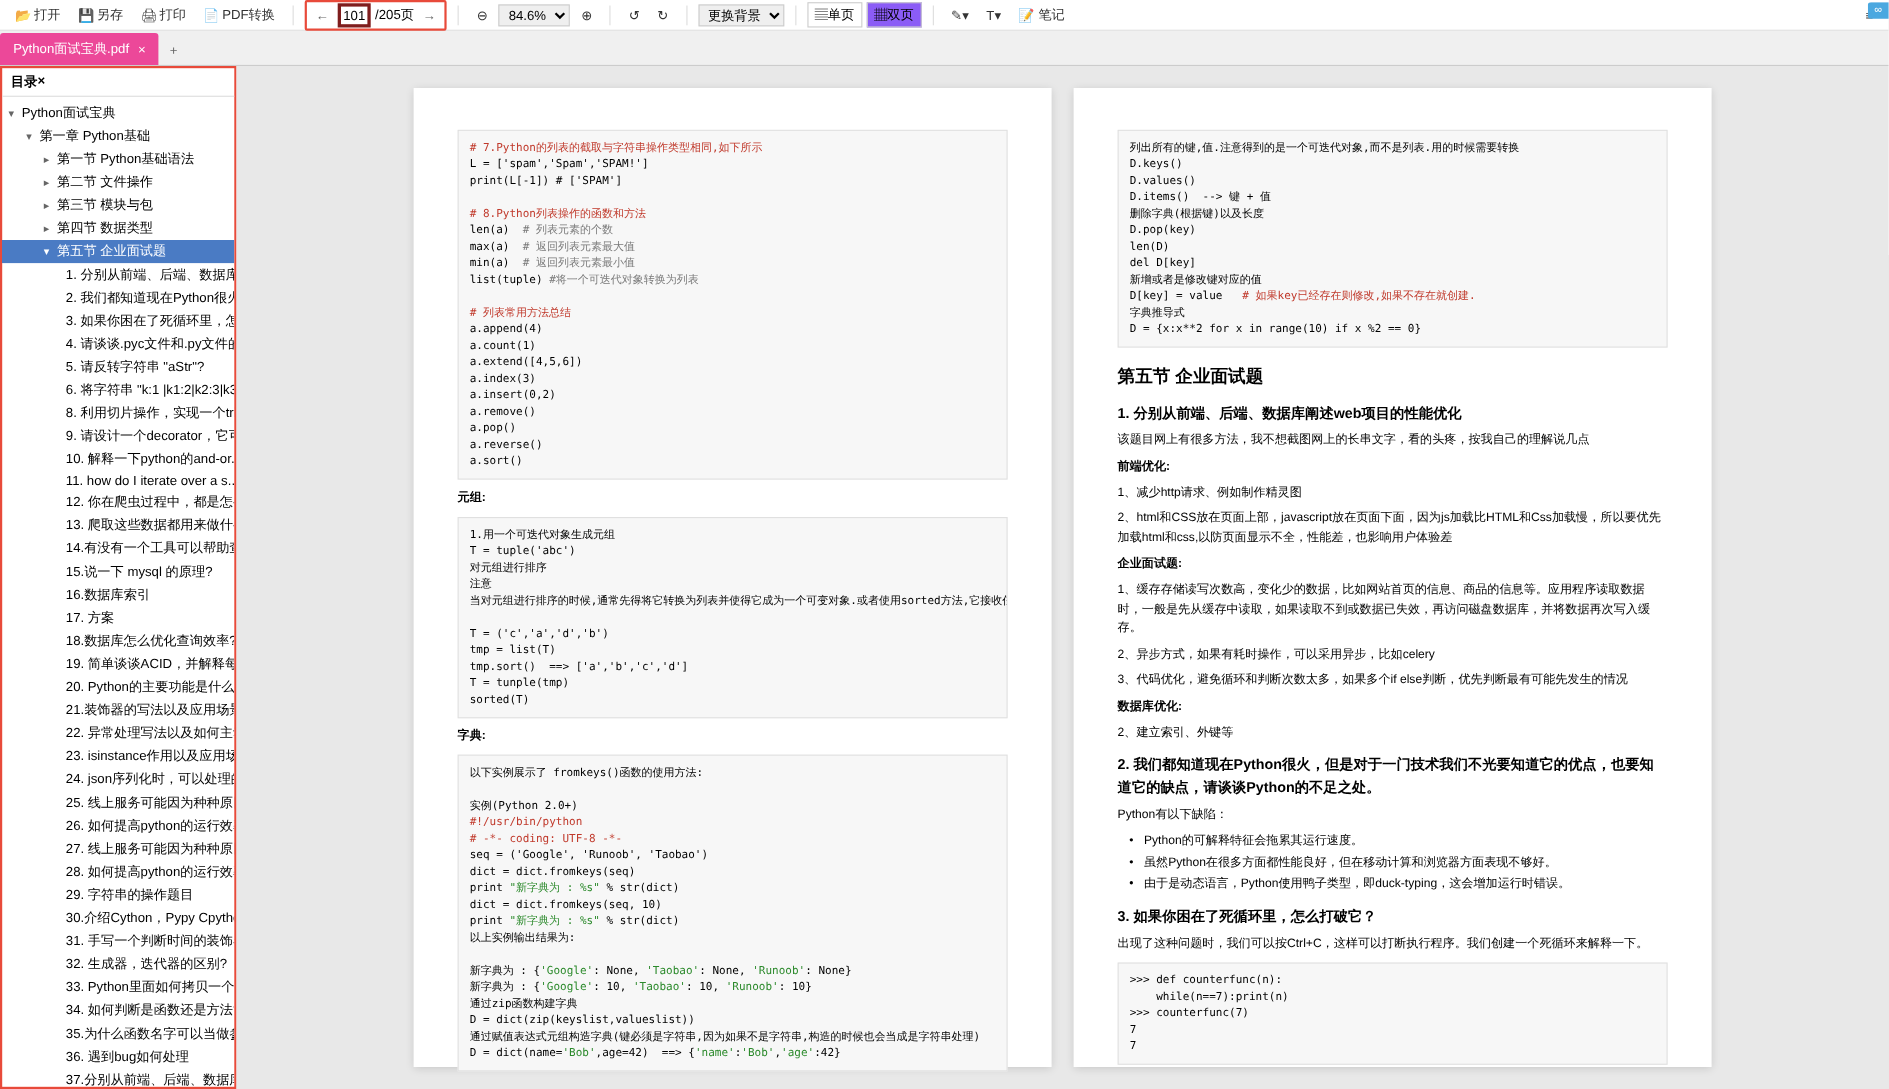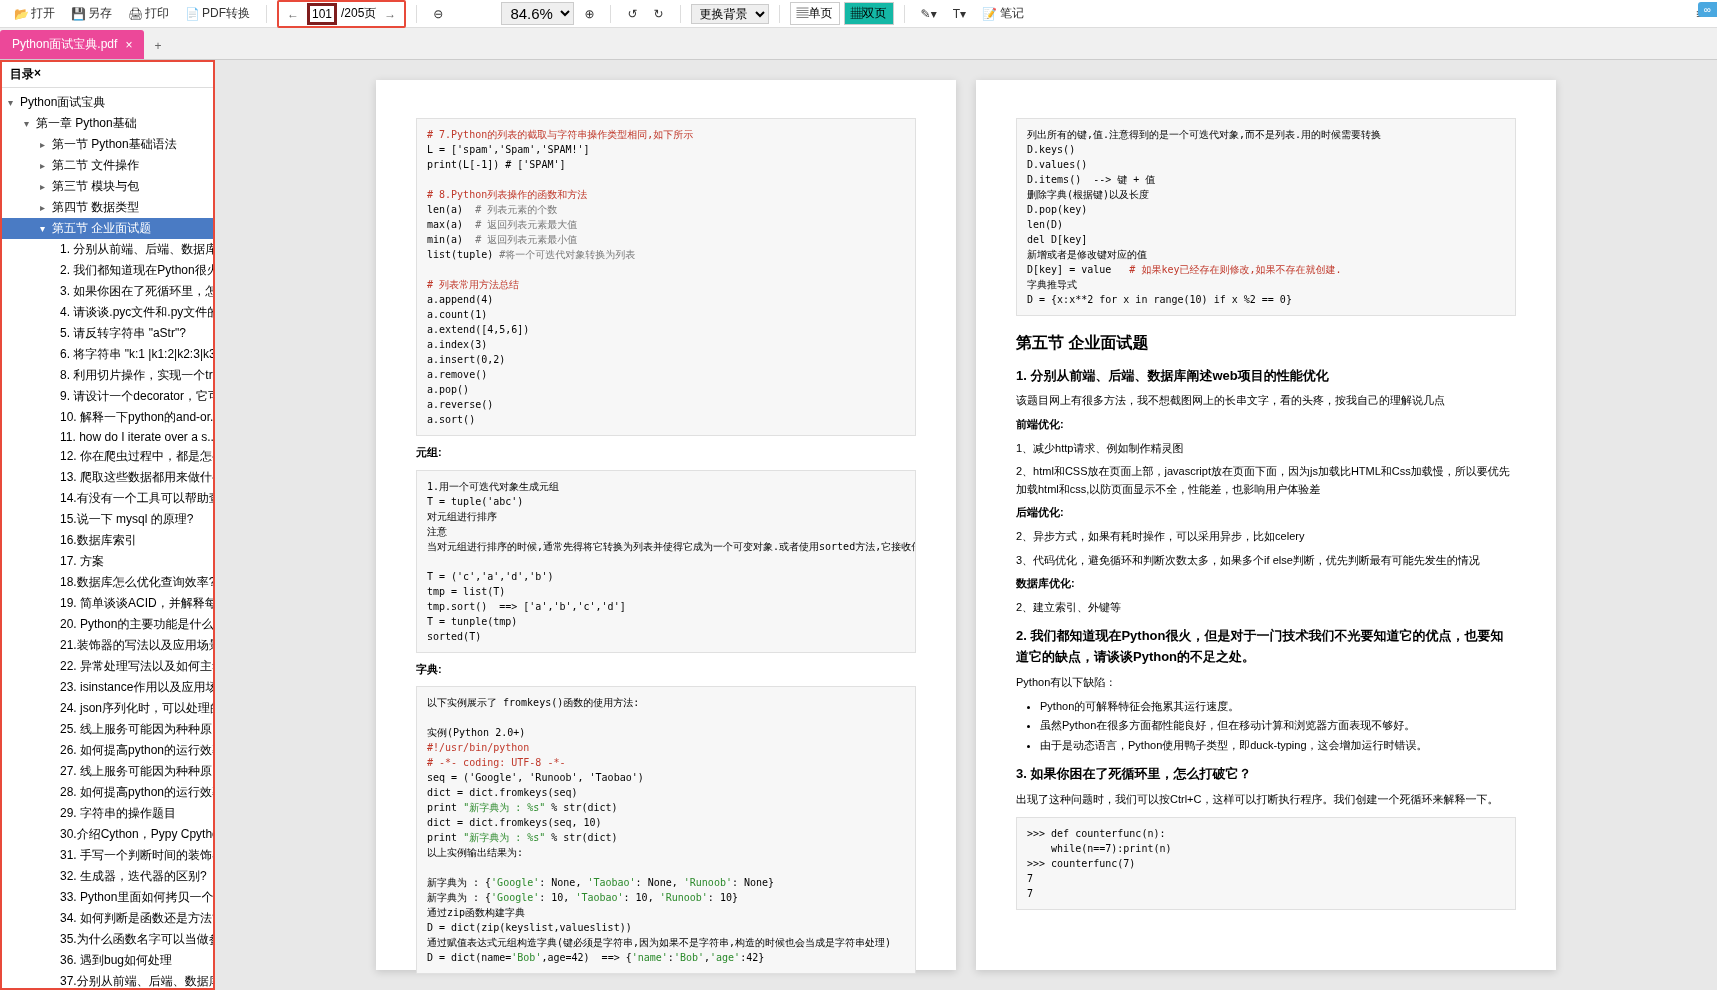--- a/index.html
+++ b/index.html
@@ -7,24 +7,24 @@
 
 .toolbar { height: 28px; display: flex; align-items: center; padding: 0 8px; border-bottom: 1px solid #ddd; gap: 4px; }
 .tb-btn { display: flex; align-items: center; gap: 3px; padding: 2px 6px; cursor: pointer; color: #333; font-size: 12px; }
 .tb-icon { width: 14px; height: 14px; display: inline-block; }
 .tb-sep { width: 1px; height: 18px; background: #ddd; margin: 0 6px; }
 
 .page-nav { display: flex; align-items: center; gap: 4px; border: 2px solid #e84a3a; padding: 1px 4px; border-radius: 2px; }
 .page-input { width: 30px; text-align: right; border: 3px solid #7f1d1d; font-size: 12px; padding: 1px 2px; }
 .arrow-btn { cursor: pointer; color: #666; font-size: 12px; padding: 0 4px; }
 
-.zoom-select { border: 1px solid #ccc; padding: 1px 4px; font-size: 15px; margin-left: 48px; }
+.zoom-select { border: 1px solid #ccc; padding: 1px 4px; font-size: 12px; }
 .bg-select { border: 1px solid #ccc; padding: 1px 4px; font-size: 12px; }
 .view-btn { padding: 2px 6px; border: 1px solid #ccc; cursor: pointer; font-size: 12px; }
-.view-btn.active { background: #14b8a6; }
+.view-btn.active { background: #8b5cf6; }
 
 .tabs-bar { height: 32px; background: #f0f0f0; display: flex; align-items: flex-end; border-bottom: 1px solid #ccc; }
 .tab { background: #ec4899; color: #fff; padding: 6px 12px; display: flex; align-items: center; gap: 8px; font-size: 12px; border-radius: 3px 3px 0 0; }
 .tab-close { cursor: pointer; }
 .tab-add { padding: 6px 10px; cursor: pointer; color: #666; }
 
 .main { display: flex; height: calc(100vh - 60px); }
 
 .sidebar { width: 215px; border-right: 1px solid #ccc; display: flex; flex-direction: column; border: 2px solid #e84a3a; }
 .sidebar-header { padding: 4px 8px; font-size: 12px; font-weight: bold; border-bottom: 1px solid #ddd; display: flex; justify-content: flex-start; }
@@ -261,21 +261,22 @@
 <span>D = {x:x**2 for x in range(10) if x %2 == 0}</span></div>
 
       <div class="section-title">第五节 企业面试题</div>
       <div class="sub-title">1. 分别从前端、后端、数据库阐述web项目的性能优化</div>
       <div class="para">该题目网上有很多方法，我不想截图网上的长串文字，看的头疼，按我自己的理解说几点</div>
 
       <div class="para bold">前端优化:</div>
       <div class="para">1、减少http请求、例如制作精灵图</div>
       <div class="para">2、html和CSS放在页面上部，javascript放在页面下面，因为js加载比HTML和Css加载慢，所以要优先加载html和css,以防页面显示不全，性能差，也影响用户体验差</div>
 
-      <div class="para bold">后端优化:</div>
+      <div class="para bold">企业面试题:</div>
+      <div class="para">1、缓存存储读写次数高，变化少的数据，比如网站首页的信息、商品的信息等。应用程序读取数据时，一般是先从缓存中读取，如果读取不到或数据已失效，再访问磁盘数据库，并将数据再次写入缓存。</div>
       <div class="para">2、异步方式，如果有耗时操作，可以采用异步，比如celery</div>
       <div class="para">3、代码优化，避免循环和判断次数太多，如果多个if else判断，优先判断最有可能先发生的情况</div>
 
       <div class="para bold">数据库优化:</div>
       <div class="para">2、建立索引、外键等</div>
 
       <div class="sub-title">2. 我们都知道现在Python很火，但是对于一门技术我们不光要知道它的优点，也要知道它的缺点，请谈谈Python的不足之处。</div>
       <div class="para">Python有以下缺陷：</div>
       <ul class="bullets">
         <li>Python的可解释特征会拖累其运行速度。</li>

